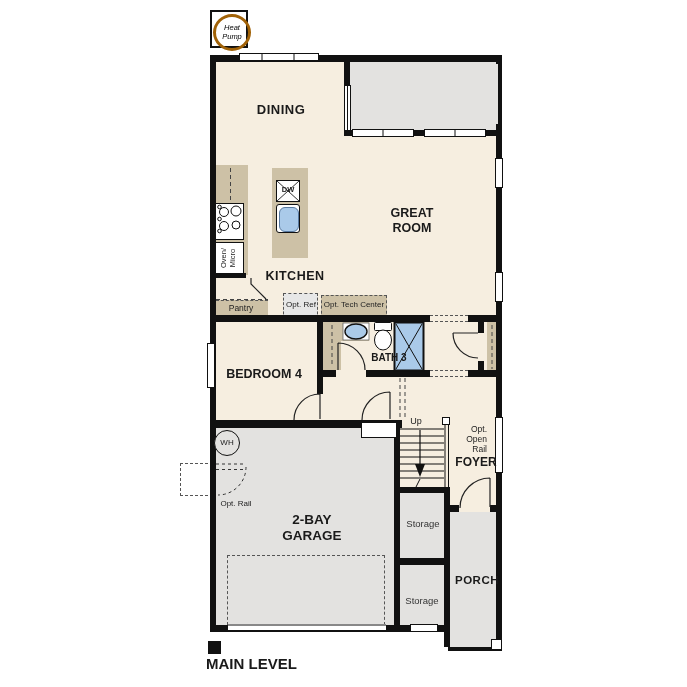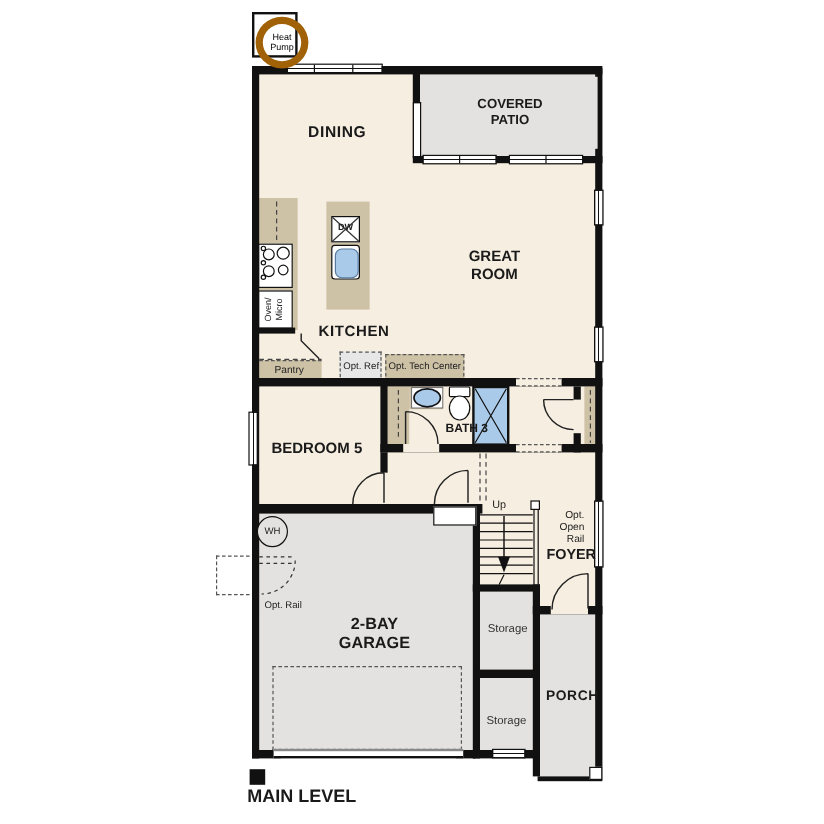--- a/index.html
+++ b/index.html
@@ -21,22 +21,22 @@
   .whitebox{background:#fff;border:1px solid var(--wall,#111);z-index:27;}
   .garage-door{position:absolute;background:#fff;border-top:2px solid #888;border-bottom:2px solid var(--wall,#111);z-index:26;box-sizing:border-box;}
   svg.overlay{position:absolute;left:0;top:0;z-index:40;pointer-events:none;}
   .lbl{position:absolute;z-index:50;color:#1a1a1a;text-align:center;line-height:1.18;
        transform:translate(-50%,-50%);}
   .lbl.tl{transform:none;text-align:right;}
   .b{font-weight:700;}
   .nw{white-space:nowrap;}
   .badge{position:absolute;left:210px;top:10px;width:38px;height:38px;background:#fff;
          border:2px solid #111;box-sizing:border-box;z-index:50;}
-  .badge-oval{position:absolute;left:1px;top:2px;width:32px;height:31px;border:6px solid #a16207;
-              border-radius:50%;display:flex;align-items:center;justify-content:center;}
+  .badge-oval{position:absolute;left:1px;top:2px;width:32px;height:31px;border:3px solid #a16207;
+              border-radius:50%;display:flex;align-items:center;justify-content:center;font-style:italic;}
   .blue-basin{position:absolute;left:279px;top:207px;width:18px;height:23px;border-radius:6px;
               background:var(--fixture-blue,#aacae9);border:1px solid #58799f;z-index:16;}
 </style>
 </head>
 <body>
 
 <div class="canvas">
 
   <div class="room cream" style="left:212px;top:57px;width:288px;height:455px;"></div>
   <div class="room gray" style="left:347px;top:57px;width:155px;height:78px;"></div>
@@ -162,24 +162,23 @@
     </g>
   </svg>
 
   <div class="badge">
     <div class="badge-oval">
       <span class="b" style="font-weight:400;font-size:7.5px;line-height:1.1;text-align:center;width:26px;">Heat Pump</span>
     </div>
   </div>
 
   <div class="lbl b nw" style="left:281px;top:110px;font-size:13px;letter-spacing:.5px;">DINING</div>
-  <div class="lbl b" style="left:425px;top:94px;width:80px;font-size:11px;">COVERED PATIO</div>
   <div class="lbl b" style="left:412px;top:221px;width:64px;font-size:12.5px;">GREAT ROOM</div>
   <div class="lbl b nw" style="left:295px;top:276px;font-size:12.5px;letter-spacing:.5px;">KITCHEN</div>
-  <div class="lbl b nw" style="left:264px;top:374px;font-size:12.5px;">BEDROOM 5</div>
+  <div class="lbl b nw" style="left:264px;top:374px;font-size:12.5px;">BEDROOM 4</div>
   <div class="lbl b nw" style="left:369px;top:358px;font-size:10px;margin-left:20px;">BATH 3</div>
   <div class="lbl b" style="left:312px;top:528px;width:90px;font-size:13.5px;">2-BAY GARAGE</div>
   <div class="lbl b nw" style="left:476px;top:462px;font-size:12px;">FOYER</div>
   <div class="lbl b nw" style="left:477px;top:581px;font-size:11.5px;letter-spacing:.5px;">PORCH</div>
   <div class="lbl nw" style="left:423px;top:524px;font-size:9.5px;color:#333;">Storage</div>
   <div class="lbl nw" style="left:422px;top:601px;font-size:9.5px;color:#333;">Storage</div>
   <div class="lbl nw" style="left:241px;top:308px;font-size:8.5px;color:#222;">Pantry</div>
   <div class="lbl" style="left:301px;top:305px;width:32px;font-size:8px;color:#222;">Opt. Ref</div>
   <div class="lbl" style="left:354px;top:305px;width:62px;font-size:8px;color:#222;">Opt. Tech Center</div>
   <div class="lbl" style="left:229px;top:258px;width:40px;font-size:7.5px;color:#222;transform:translate(-50%,-50%) rotate(-90deg);">Oven/ Micro</div>

